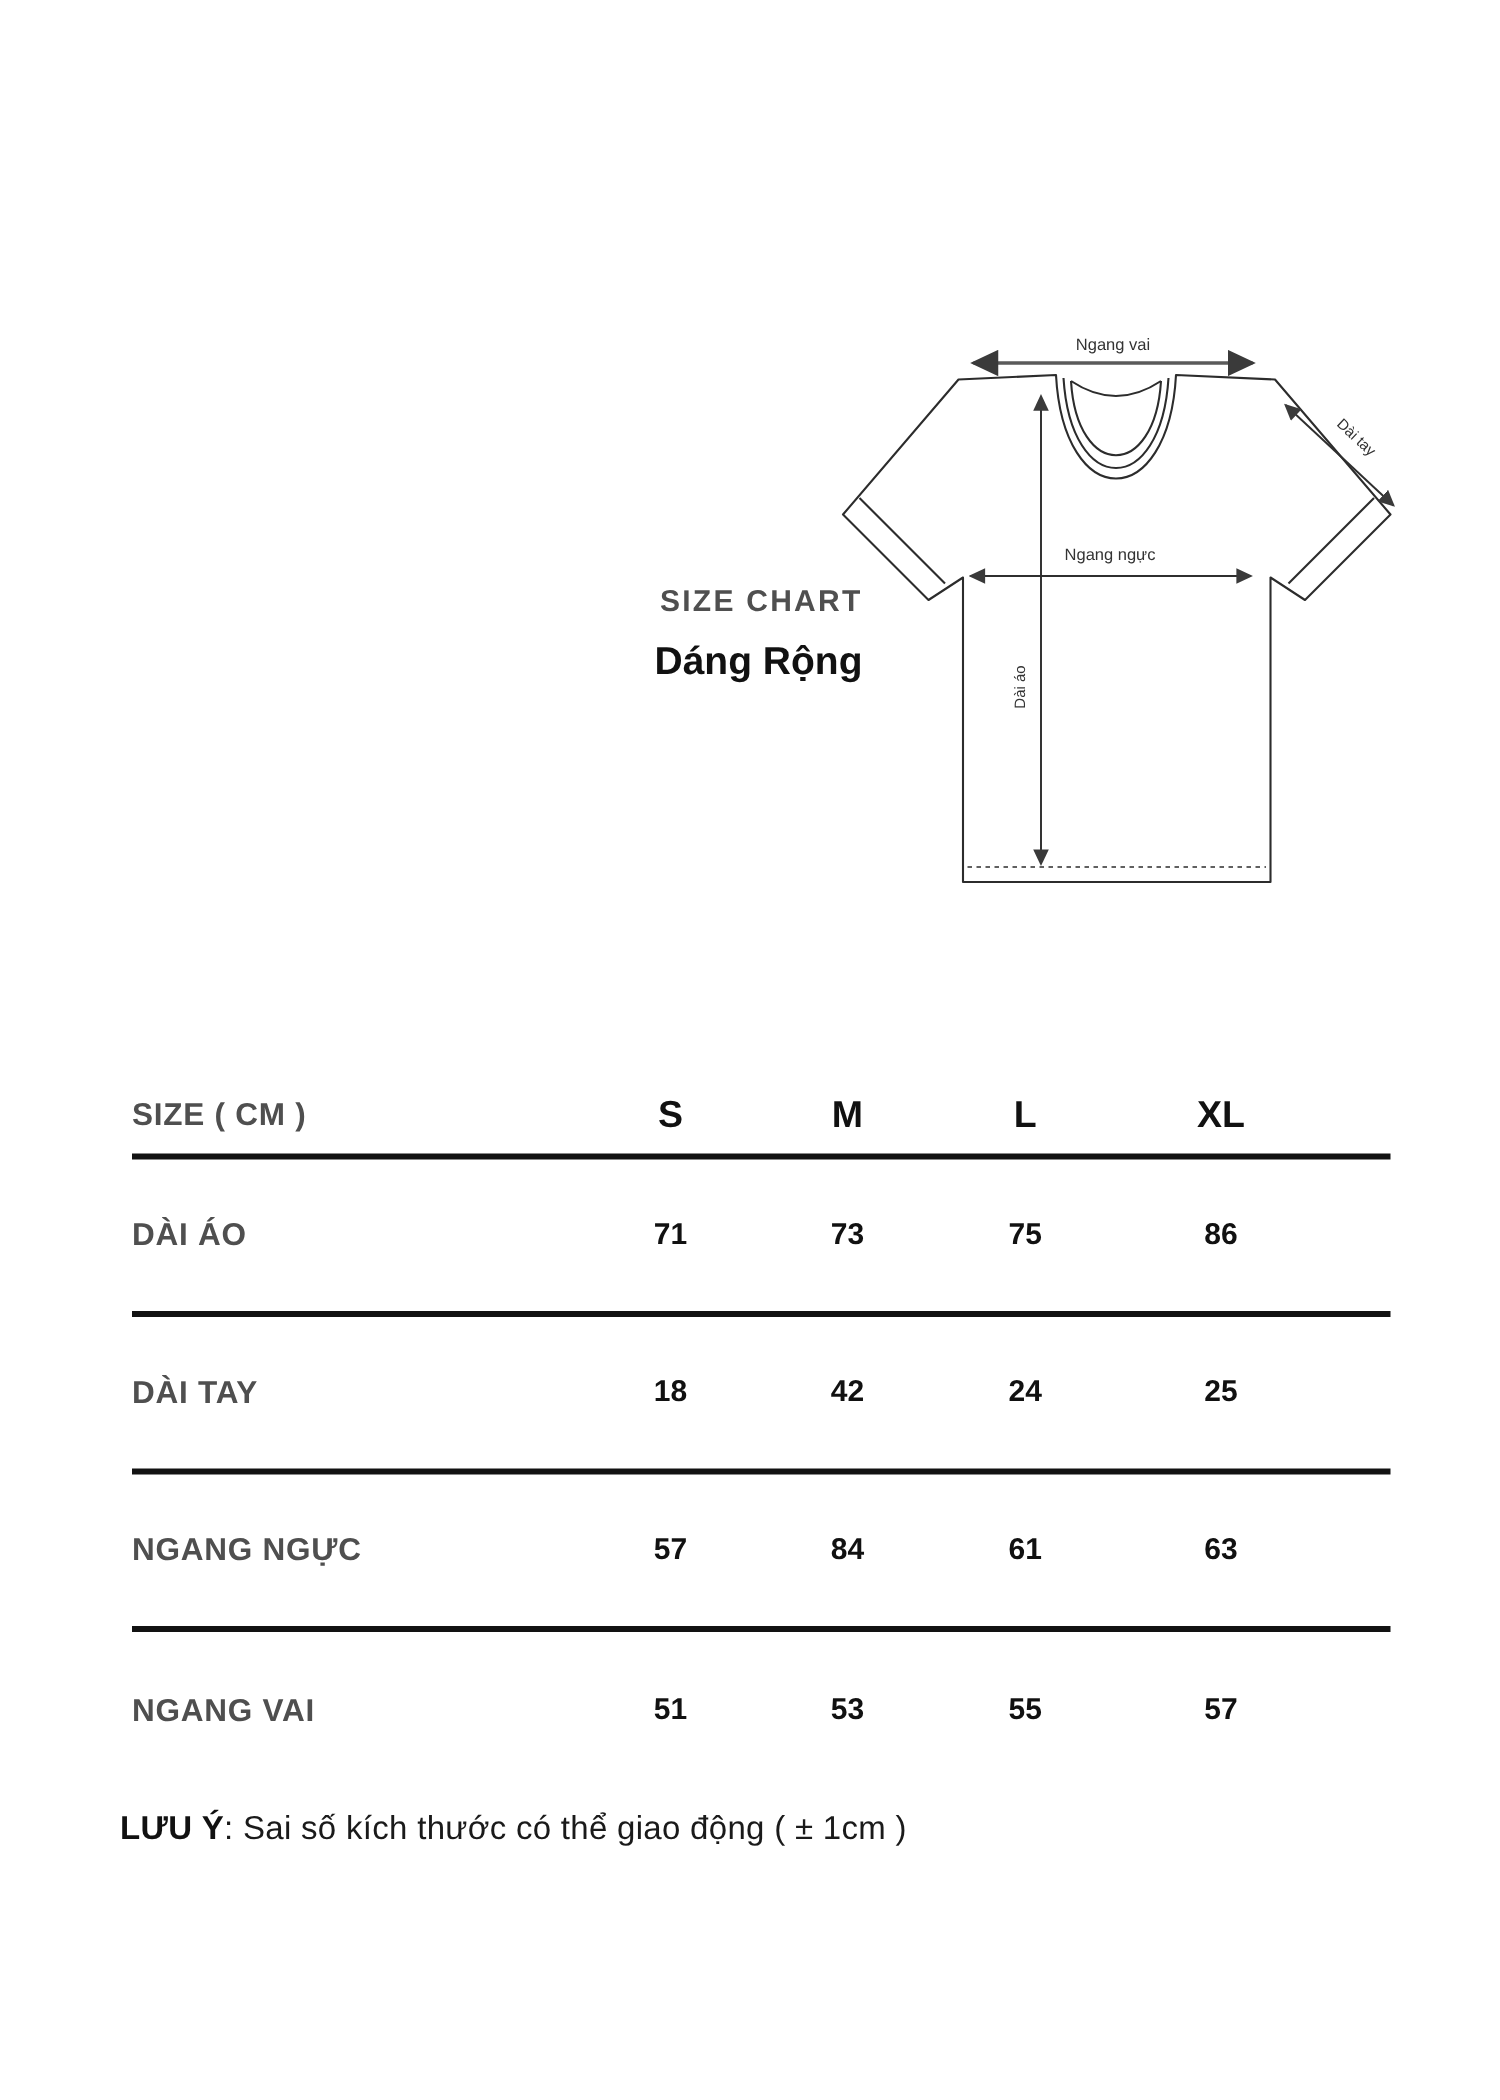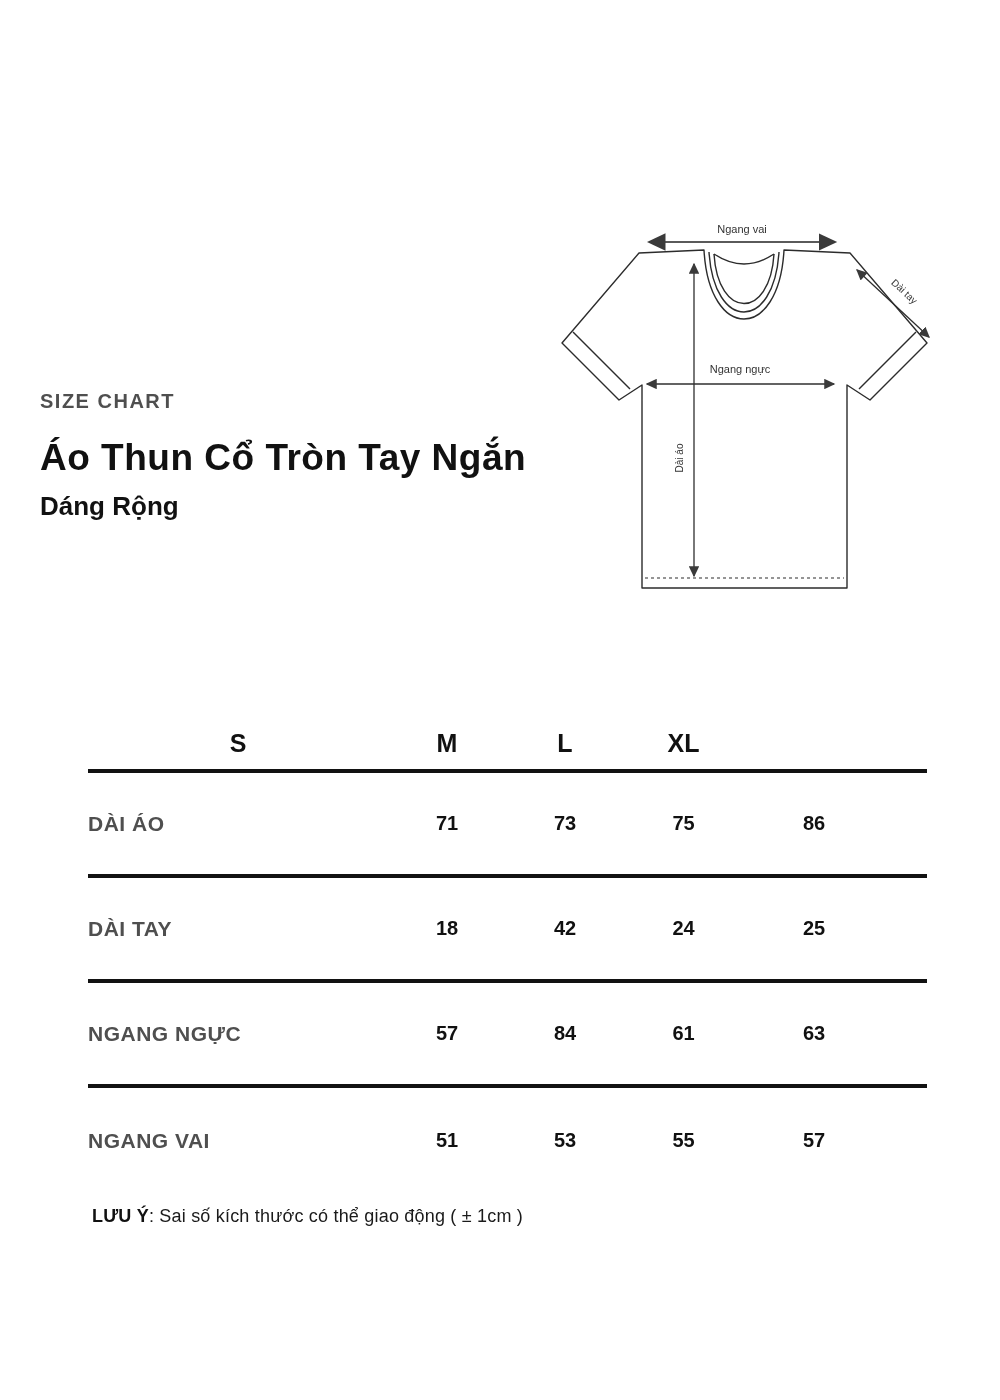--- a/index.html
+++ b/index.html
@@ -10,21 +10,21 @@
     font-family: "Liberation Sans", sans-serif;
     color: #111111;
     overflow: hidden;
   }
 
   
   .title-block {
     position: absolute;
     left: 40px; top: 390px;
     width: 535px;
-    text-align: left;
+    text-align: right;
   }
   .eyebrow {
     font-size: 20px;
     font-weight: bold;
     letter-spacing: 1.5px;
     color: #4f4f4f;
   }
   .product-title {
     margin-top: 24px;
     font-size: 37px;
@@ -104,35 +104,34 @@
   .cell-value {
     font-size: 20px;
     font-weight: bold;
     color: #111111;
     text-align: center;
   }
 
   
   .note {
     position: absolute;
-    left: 92px; top: 1206px;
-    font-size: 18px;
+    left: 80px; top: 1206px;
+    font-size: 22px;
     color: #1a1a1a;
     letter-spacing: 0.2px;
   }
   .note b { font-weight: bold; color: #111111; }
 </style>
 </head>
 <body>
 
 <div class="page">
 
   <section class="title-block">
     <div class="eyebrow">SIZE CHART</div>
-    <h1 class="product-title">Áo Thun Cổ Tròn Tay Ngắn</h1>
     <div class="fit-subtitle">Dáng Rộng</div>
   </section>
 
   <svg class="shirt-diagram" viewBox="0 0 400 400" xmlns="http://www.w3.org/2000/svg">
     <defs>
       <marker id="ah-end" markerWidth="9" markerHeight="8" refX="7.5" refY="4" orient="auto">
         <path d="M0,0 L8.5,4 L0,8 Z" fill="#3a3a3a"></path>
       </marker>
       <marker id="ah-start" markerWidth="9" markerHeight="8" refX="1" refY="4" orient="auto">
         <path d="M8.5,0 L0,4 L8.5,8 Z" fill="#3a3a3a"></path>
@@ -158,20 +157,21 @@
 
     <line class="measure-line" x1="95" y1="184" x2="282" y2="184" marker-start="url(#ah-start)" marker-end="url(#ah-end)"></line>
     <text class="measure-label" x="188" y="173" text-anchor="middle">Ngang ngực</text>
 
     <line class="measure-line" x1="142" y1="64" x2="142" y2="376" marker-start="url(#ah-start)" marker-end="url(#ah-end)"></line>
     <text class="measure-label small" transform="translate(131,258) rotate(-90)" text-anchor="middle">Dài áo</text>
   </svg>
 
   <section class="size-table">
     <div class="t-row t-header bordered">
+      <div class="unit-header">SIZE ( CM )</div>
       <div class="col-header">S</div>
       <div class="col-header">M</div>
       <div class="col-header">L</div>
       <div class="col-header">XL</div>
       <div></div>
     </div>
 
     <div class="t-row t-data bordered">
       <div class="row-label">DÀI ÁO</div>
       <div class="cell-value">71</div>

